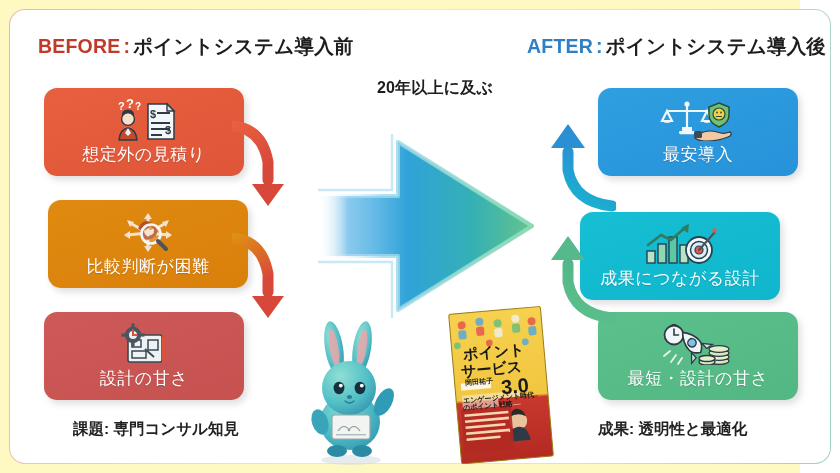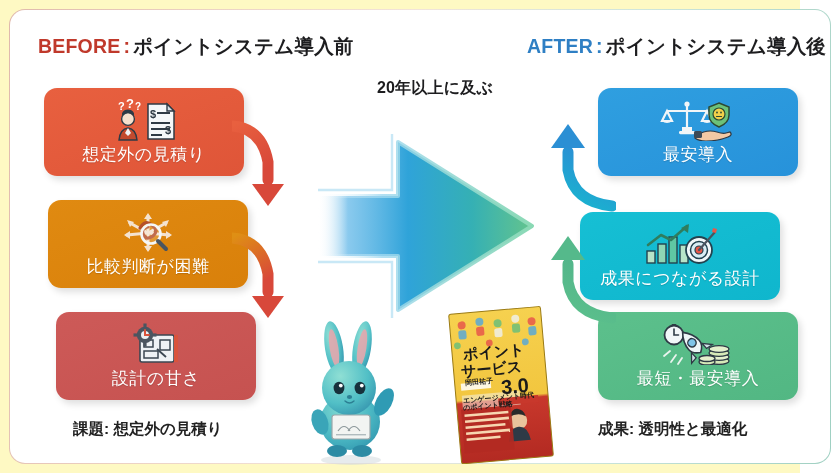--- a/index.html
+++ b/index.html
@@ -75,21 +75,21 @@
     font-size: 17px;
     font-weight: normal;
     color: #ffffff;
     letter-spacing: .5px;
     text-shadow: 0 1px 1px rgba(0,0,0,.16);
     white-space: nowrap;
   }
 
   .card.l1 { left: 44px;  top: 88px;  background: linear-gradient(160deg,#e8603f 0%,#df5538 100%); }
   .card.l2 { left: 48px;  top: 200px; background: linear-gradient(160deg,#e08a11 0%,#d9800a 100%); }
-  .card.l3 { left: 44px;  top: 312px; background: linear-gradient(160deg,#cd5a58 0%,#c65250 100%); margin-left: 12px; }
+  .card.l3 { left: 44px;  top: 312px; background: linear-gradient(160deg,#cd5a58 0%,#c65250 100%); }
 
   .card.r1 { left: 598px; top: 88px;  background: linear-gradient(160deg,#2f9fe0 0%,#2792da 100%); }
   .card.r2 { left: 580px; top: 200px; background: linear-gradient(160deg,#16bfd4 0%,#0fb6cd 100%); margin-top: 12px; }
   .card.r3 { left: 598px; top: 312px; background: linear-gradient(160deg,#5cc08c 0%,#52b783 100%); }
 
   
   .connector { position: absolute; pointer-events: none; }
   .conn-l1 { left: 232px; top: 118px;  }
   .conn-l2 { left: 232px; top: 230px;  }
   .conn-r1 { left: 536px; top: 118px;  }
@@ -312,21 +312,21 @@
         <g>
           <ellipse cx="59" cy="38" rx="10" ry="3.4" fill="#d6e9b8" stroke="#2e3a45" stroke-width="1.3"></ellipse>
           <ellipse cx="59" cy="34" rx="10" ry="3.4" fill="#e4f0cd" stroke="#2e3a45" stroke-width="1.3"></ellipse>
           <ellipse cx="59" cy="30" rx="10" ry="3.4" fill="#d6e9b8" stroke="#2e3a45" stroke-width="1.3"></ellipse>
           <ellipse cx="59" cy="26" rx="10" ry="3.4" fill="#e4f0cd" stroke="#2e3a45" stroke-width="1.3"></ellipse>
           <ellipse cx="47" cy="39" rx="8" ry="3" fill="#d6e9b8" stroke="#2e3a45" stroke-width="1.3"></ellipse>
           <ellipse cx="47" cy="35.5" rx="8" ry="3" fill="#e4f0cd" stroke="#2e3a45" stroke-width="1.3"></ellipse>
         </g>
       </svg>
     </div>
-    <div class="card-label">最短・最安導入</div>
+    <div class="card-label">最短・設計の甘さ</div>
   </div>
 
   <div class="connector conn-l1">
     <svg width="80" height="96" viewBox="0 0 80 96">
       <defs>
         <linearGradient id="gl1" x1="0" y1="0" x2="0.4" y2="1">
           <stop offset="0%" stop-color="#e8603f"></stop>
             <stop offset="100%" stop-color="#d8483a"></stop>
         </linearGradient>
       </defs>
@@ -494,16 +494,16 @@
       </g>
     </svg>
     <div class="book-text" style="left:16px; top:38px; font-size:15px; transform:rotate(-5deg); color:#1a1a1a;">ポイント</div>
     <div class="book-text" style="left:14px; top:55px; font-size:15px; transform:rotate(-5deg); color:#1a1a1a;">サービス</div>
     <div class="book-text" style="left:54px; top:70px; font-size:20px; transform:rotate(-5deg); color:#1a1a1a;">3.0</div>
     <div class="book-text" style="left:18px; top:72px; font-size:7px; transform:rotate(-5deg); color:#1a1a1a;">岡田祐子</div>
     <div class="book-text" style="left:16px; top:88px; font-size:7px; transform:rotate(-5deg); color:#1a1a1a;">エンゲージメント時代</div>
     <div class="book-text" style="left:16px; top:96px; font-size:7px; transform:rotate(-5deg); color:#1a1a1a;">のポイント戦略</div>
   </div>
 
-  <div class="bottom-caption left">課題: 想定外の見積り</div>
+  <div class="bottom-caption left">課題: 専門コンサル知見</div>
   <div class="bottom-caption right">成果: 透明性と最適化</div>
 
 </div>
 
 </body></html>

